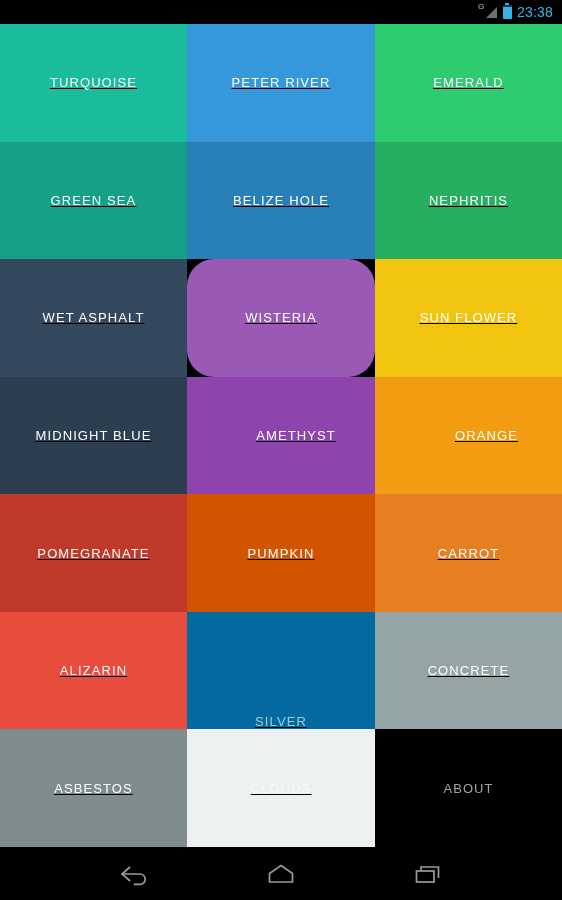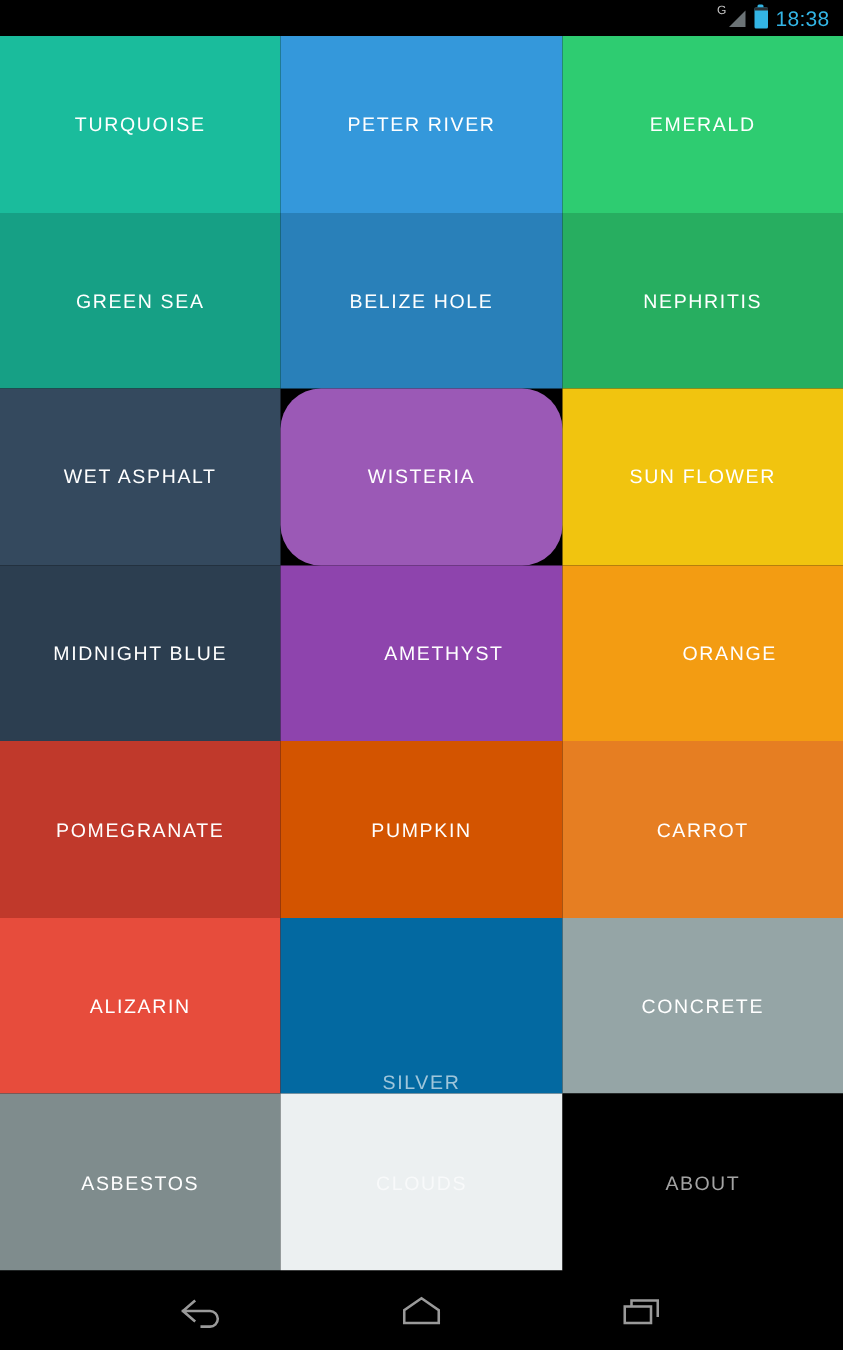--- a/index.html
+++ b/index.html
@@ -98,20 +98,21 @@
     font-family: "Liberation Sans", sans-serif;
   }
 
   
   #color-grid {
     flex: 1 1 auto;
     display: grid;
     grid-template-columns: 187px 188px 187px;
     grid-auto-rows: 1fr;
     background: #000;
+    text-decoration: underline;
   }
   .tile {
     display: flex;
     align-items: center;
     justify-content: center;
     text-align: center;
     cursor: pointer;
     user-select: none;
     overflow: hidden;
   }
@@ -156,21 +157,21 @@
   <div id="status-bar">
     <div class="status-right">
 
       <span class="signal-wrap">
         <span class="signal-g">G</span>
         <span class="signal-tri"></span>
       </span>
 
       <span class="battery"></span>
 
-      <span id="status-time">18:38</span>
+      <span id="status-time">23:38</span>
     </div>
   </div>
 
   <div id="color-grid">
       <div class="tile" style="background: rgb(26, 188, 156);">
         <span class="tile-label" style="color: rgb(255, 255, 255);">TURQUOISE</span>
       </div>
       <div class="tile" style="background: rgb(52, 152, 219);">
         <span class="tile-label" style="color: rgb(255, 255, 255);">PETER RIVER</span>
       </div>

